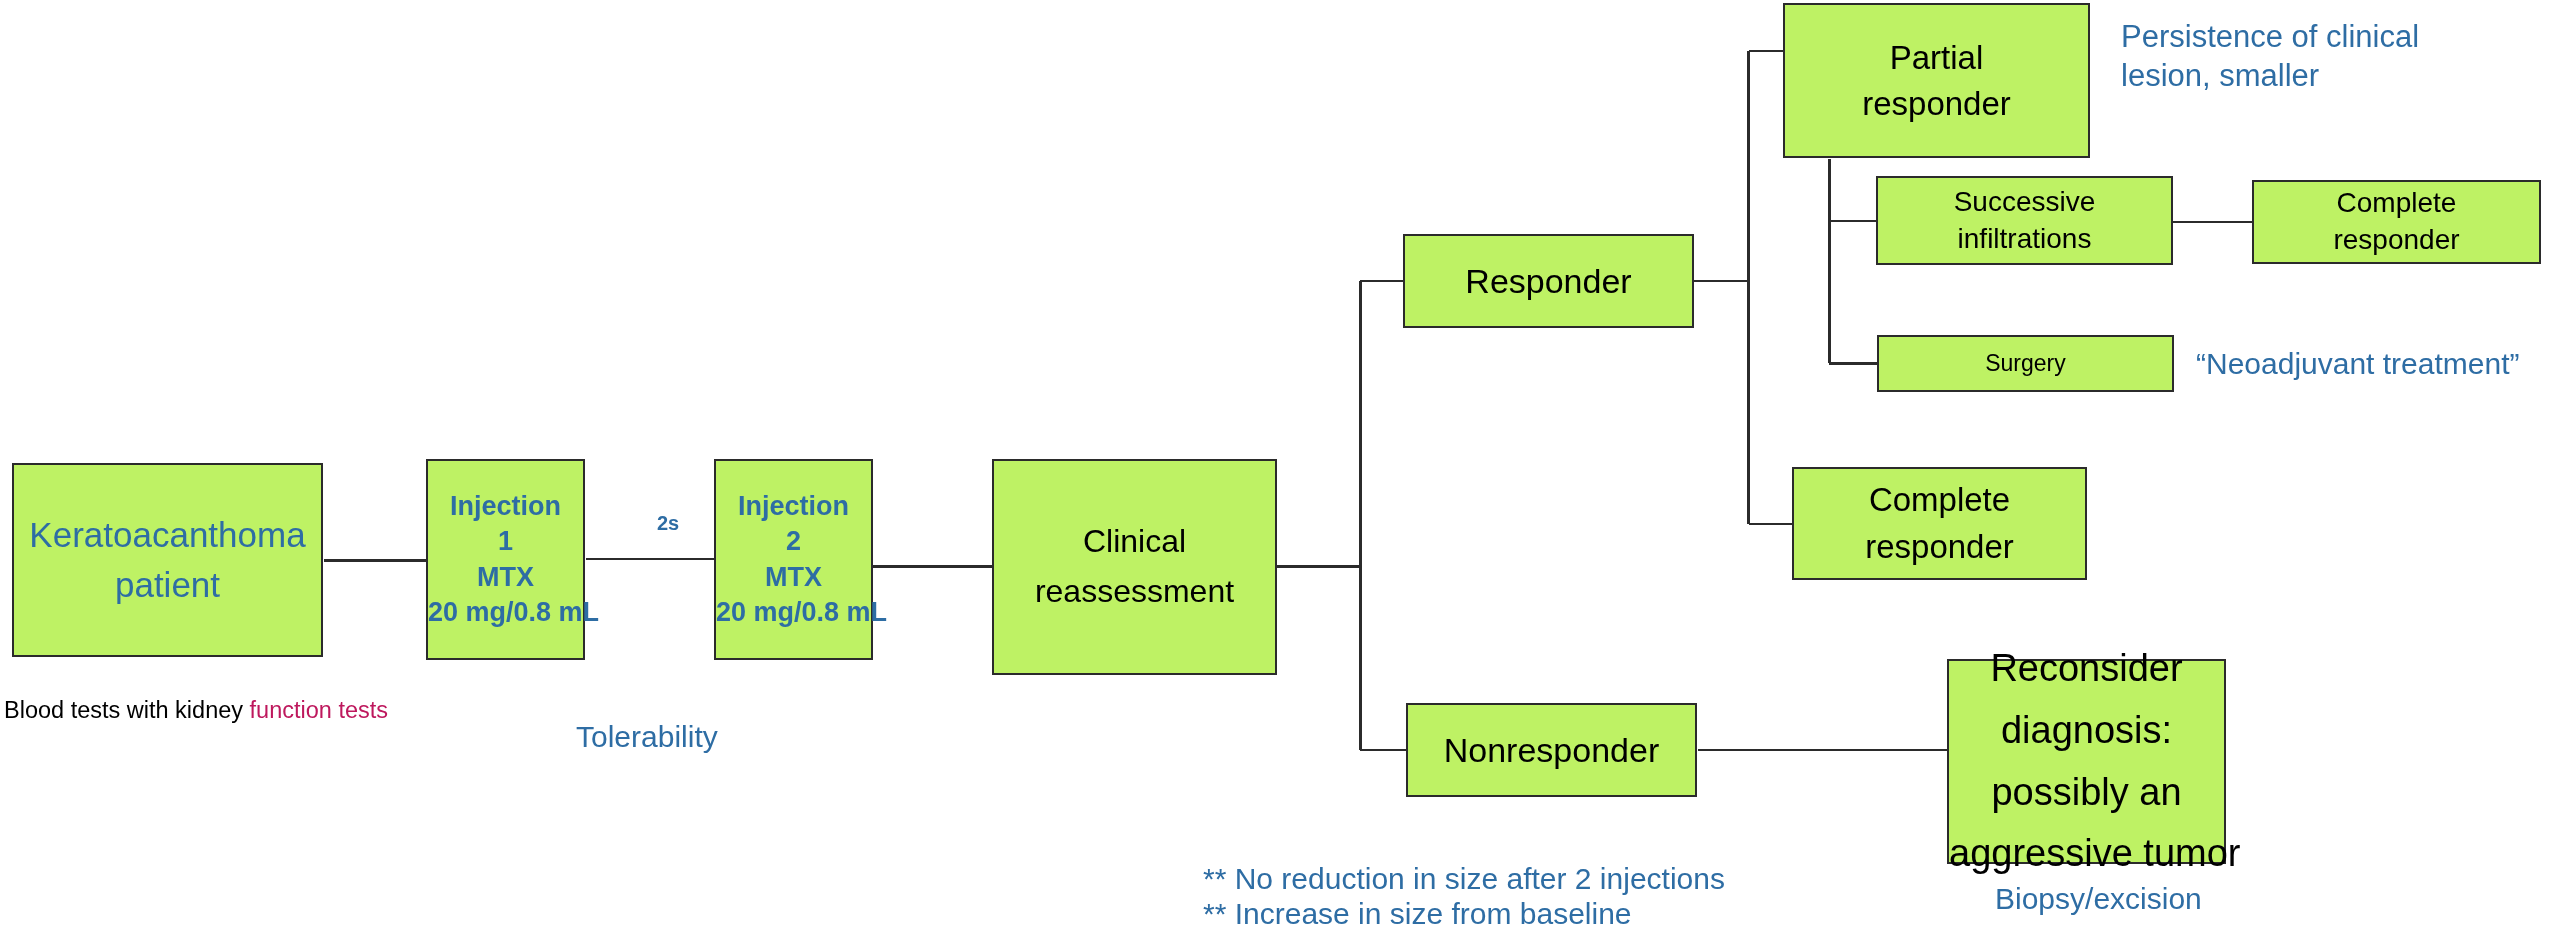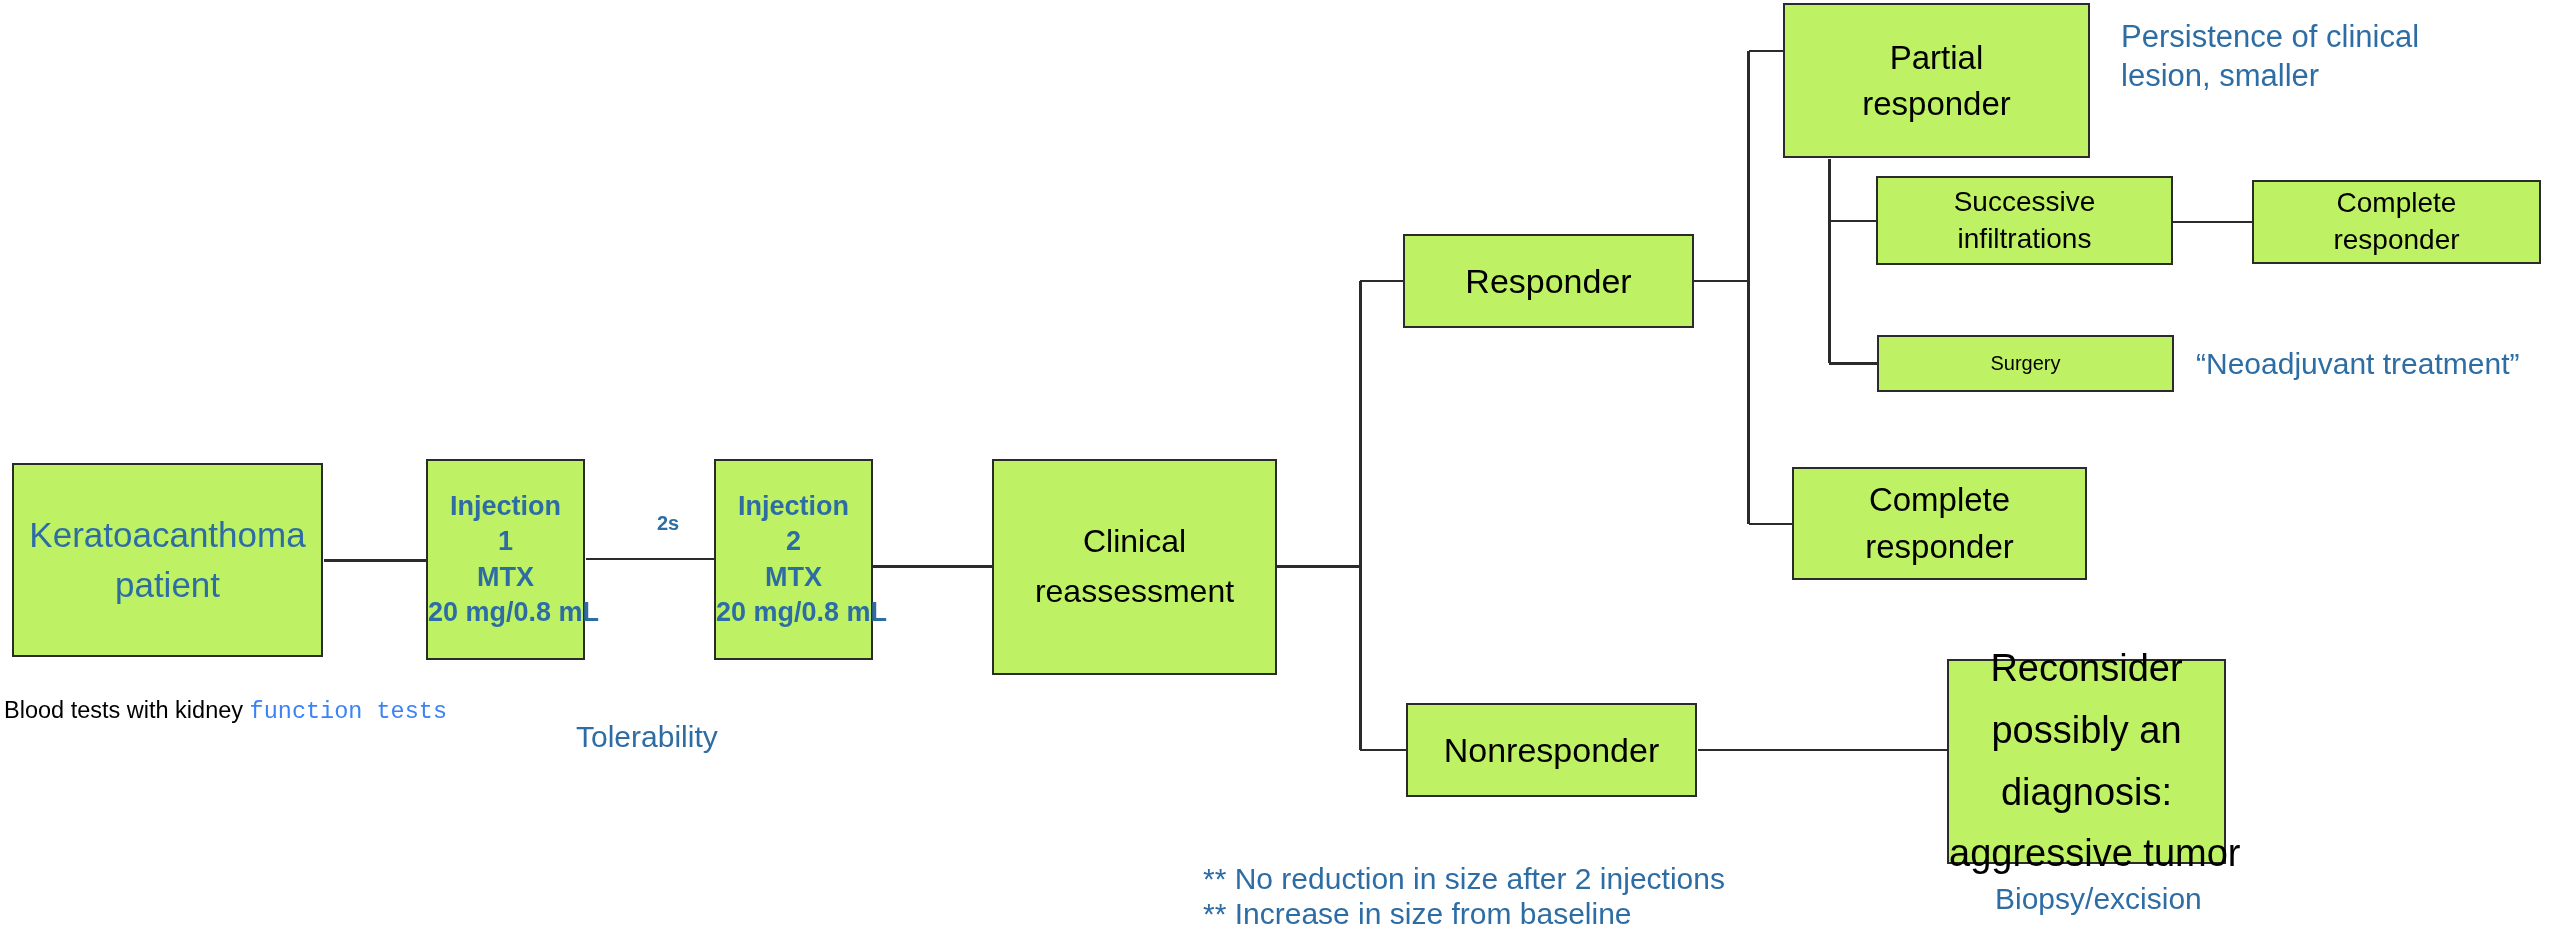--- a/index.html
+++ b/index.html
@@ -56,21 +56,21 @@
     font-weight: 700;
   }
   
   .caption {
     position: absolute;
     color: #2e6da4;
     white-space: nowrap;
     z-index: 3;
   }
   .caption.black-text { color: #000000; }
-  .caption .blue { color: #3b82f6; font-family: Liberation Mono, monospace; }
+  .caption .blue { color: #be185d; }
   .caption .blk { color: #000000; }
 
   
   #node-keratoacanthoma {
     left: 12px;  top: 463px;  width: 311px;  height: 194px;
     font-size: 35px;  line-height: 1.42;
   }
   #node-keratoacanthoma .ln { font-weight: 400; }
 
   #node-injection-1 {
@@ -103,21 +103,21 @@
   #node-successive-infiltrations {
     left: 1876px; top: 176px; width: 297px; height: 89px;
     font-size: 28px; line-height: 1.32;
   }
   #node-complete-responder-top {
     left: 2252px; top: 180px; width: 289px; height: 84px;
     font-size: 28px; line-height: 1.32;
   }
   #node-surgery {
     left: 1877px; top: 335px; width: 297px; height: 57px;
-    font-size: 20px;
+    font-size: 23px;
   }
   #node-complete-responder-mid {
     left: 1792px; top: 467px; width: 295px; height: 113px;
     font-size: 33px; line-height: 1.42;
   }
   #node-reconsider-diagnosis {
     left: 1947px; top: 659px; width: 279px; height: 205px;
     font-size: 38px; line-height: 1.62;
   }
 
@@ -229,22 +229,22 @@
     <span class="ln">Surgery</span>
   </div>
 
   <div class="node black" id="node-complete-responder-mid">
     <span class="ln">Complete</span>
     <span class="ln">responder</span>
   </div>
 
   <div class="node black" id="node-reconsider-diagnosis">
     <span class="ln">Reconsider</span>
+    <span class="ln">diagnosis:</span>
     <span class="ln">possibly an</span>
-    <span class="ln">diagnosis:</span>
     <span class="ln">aggressive tumor</span>
   </div>
 
   <div class="caption black-text" id="cap-blood-tests">
     <span class="blk">Blood tests with kidney</span>
     <span class="blue">function tests</span>
   </div>
 
   <div class="caption" id="cap-tolerability">Tolerability</div>
 

